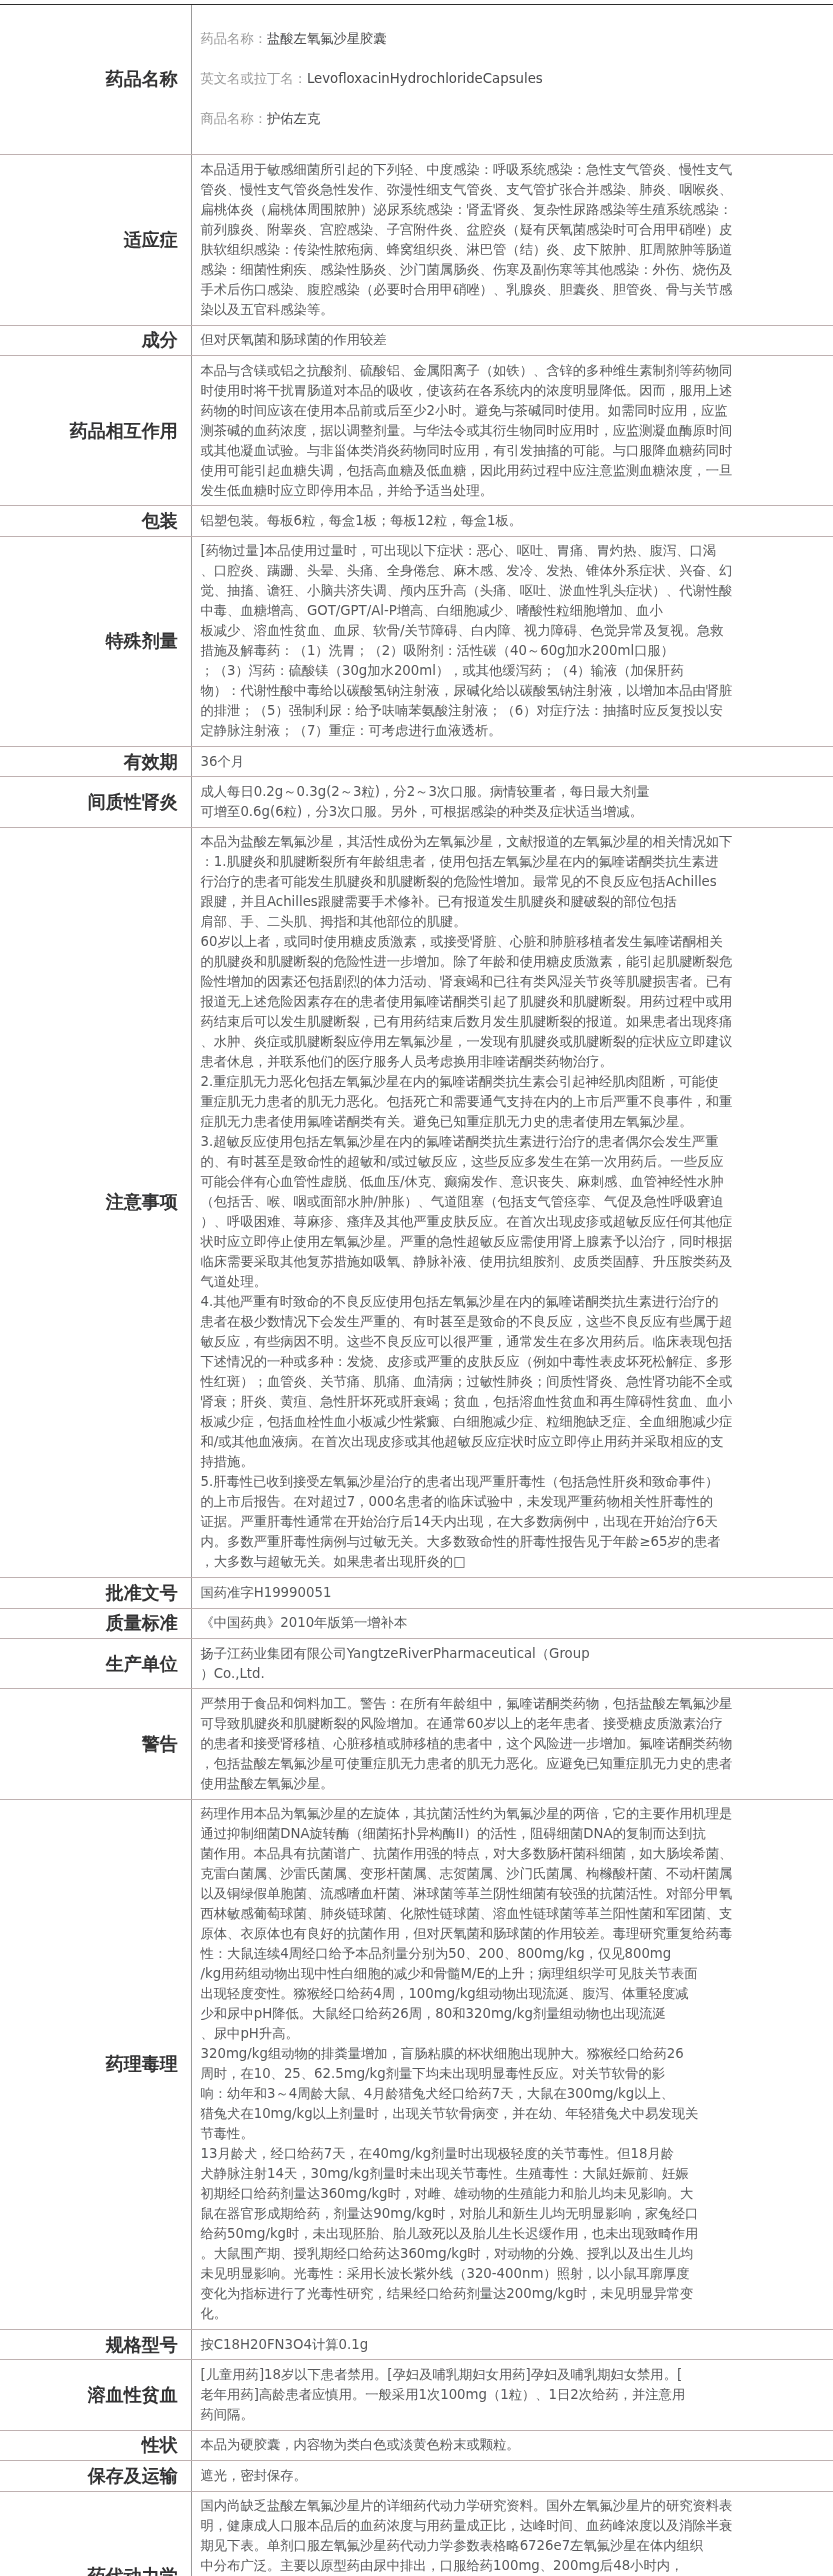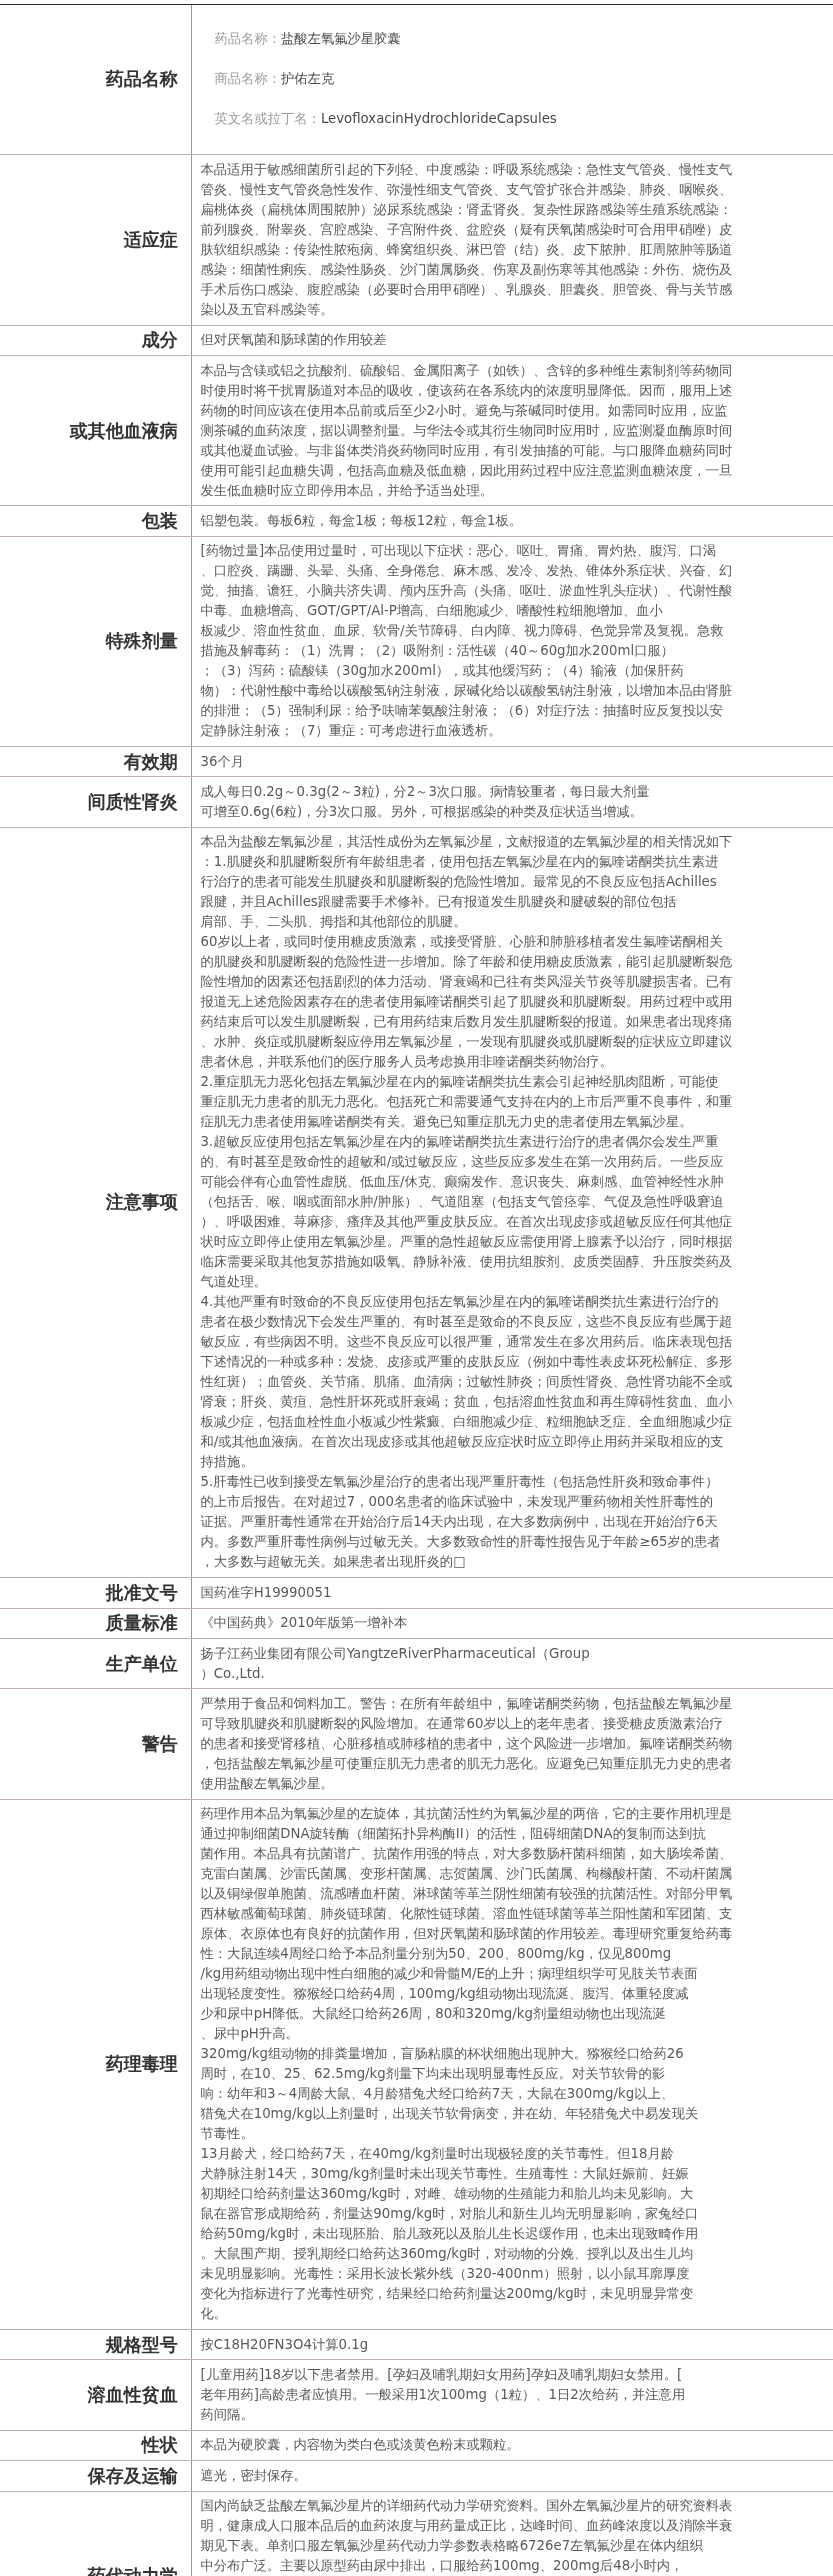--- a/index.html
+++ b/index.html
@@ -35,35 +35,35 @@
     box-sizing: border-box;
     align-self: stretch;
     border-left: 0.9px solid #9a9a9a;
     padding: 4.7px 81px 4.7px 8.5px;
     color: #58595b;
     font-size: 13.3px;
     line-height: 20px;
     white-space: pre-line;
     word-break: break-all;
   }
-  .field-line { white-space: normal; margin-left: 14px; }
+  .field-line { white-space: normal; }
   .field-prefix { color: #9b9b9b; }
   .field-value { color: #4a4a4c; }
 </style>
 </head>
 <body>
 
 <div class="drug-table">
 
   <div class="row center">
     <div class="label-cell">药品名称</div>
     <div class="content-cell">
       <div class="field-line"><span class="field-prefix">药品名称：</span><span class="field-value">盐酸左氧氟沙星胶囊</span></div>
+      <div class="field-line"><span class="field-prefix">英文名或拉丁名：</span><span class="field-value">LevofloxacinHydrochlorideCapsules</span></div>
       <div class="field-line"><span class="field-prefix">商品名称：</span><span class="field-value">护佑左克</span></div>
-      <div class="field-line"><span class="field-prefix">英文名或拉丁名：</span><span class="field-value">LevofloxacinHydrochlorideCapsules</span></div>
     </div>
   </div>
 
   <div class="row">
     <div class="label-cell">适应症</div>
     <div class="content-cell">本品适用于敏感细菌所引起的下列轻、中度感染：呼吸系统感染：急性支气管炎、慢性支气
 管炎、慢性支气管炎急性发作、弥漫性细支气管炎、支气管扩张合并感染、肺炎、咽喉炎、
 扁桃体炎（扁桃体周围脓肿）泌尿系统感染：肾盂肾炎、复杂性尿路感染等生殖系统感染：
 前列腺炎、附睾炎、宫腔感染、子宫附件炎、盆腔炎（疑有厌氧菌感染时可合用甲硝唑）皮
 肤软组织感染：传染性脓疱病、蜂窝组织炎、淋巴管（结）炎、皮下脓肿、肛周脓肿等肠道
@@ -71,21 +71,21 @@
 手术后伤口感染、腹腔感染（必要时合用甲硝唑）、乳腺炎、胆囊炎、胆管炎、骨与关节感
 染以及五官科感染等。</div>
   </div>
 
   <div class="row">
     <div class="label-cell">成分</div>
     <div class="content-cell">但对厌氧菌和肠球菌的作用较差</div>
   </div>
 
   <div class="row">
-    <div class="label-cell">或其他血液病</div>
+    <div class="label-cell">药品相互作用</div>
     <div class="content-cell">本品与含镁或铝之抗酸剂、硫酸铝、金属阳离子（如铁）、含锌的多种维生素制剂等药物同
 时使用时将干扰胃肠道对本品的吸收，使该药在各系统内的浓度明显降低。因而，服用上述
 药物的时间应该在使用本品前或后至少2小时。避免与茶碱同时使用。如需同时应用，应监
 测茶碱的血药浓度，据以调整剂量。与华法令或其衍生物同时应用时，应监测凝血酶原时间
 或其他凝血试验。与非甾体类消炎药物同时应用，有引发抽搐的可能。与口服降血糖药同时
 使用可能引起血糖失调，包括高血糖及低血糖，因此用药过程中应注意监测血糖浓度，一旦
 发生低血糖时应立即停用本品，并给予适当处理。</div>
   </div>
 
   <div class="row">

